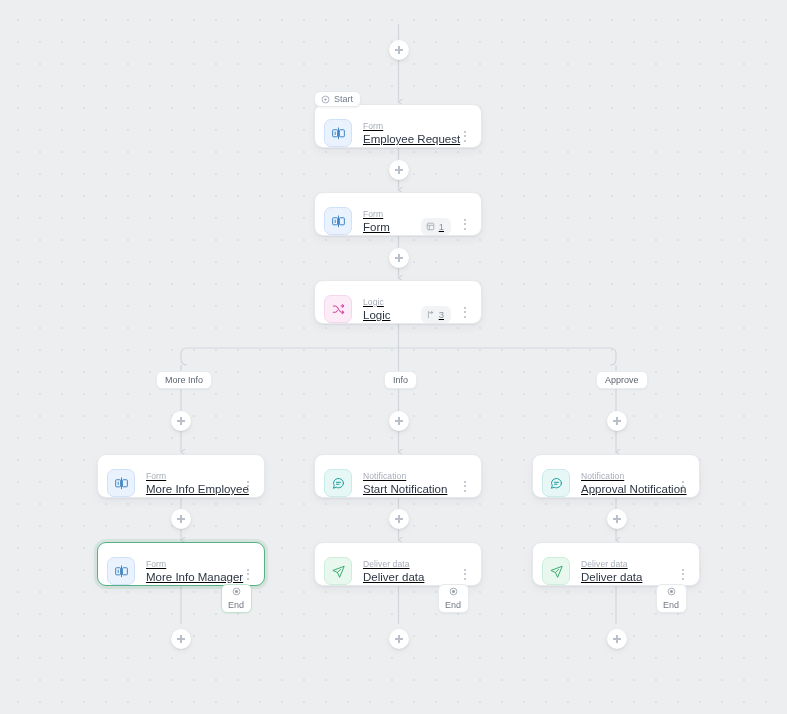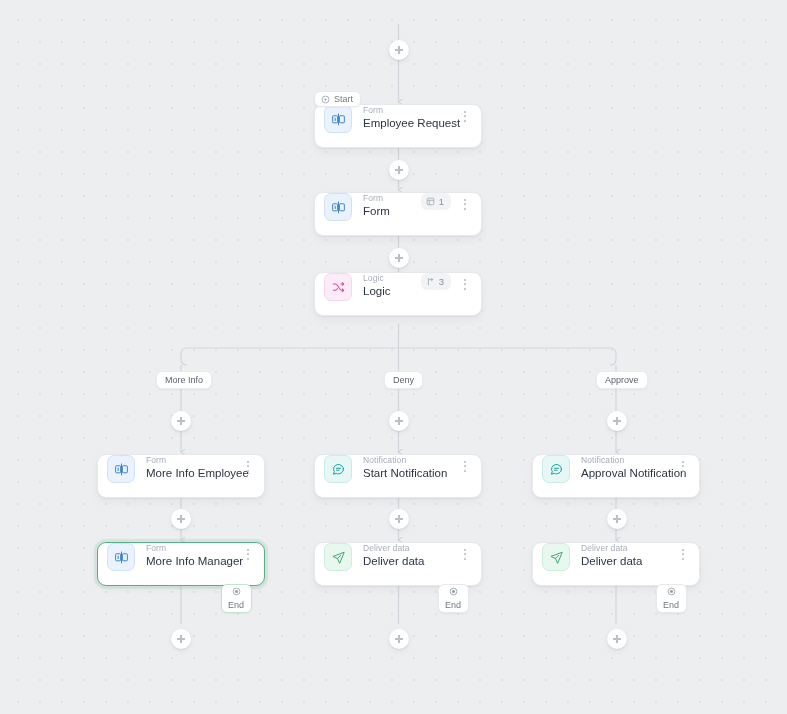--- a/index.html
+++ b/index.html
@@ -20,23 +20,24 @@
   #wires { position: absolute; inset: 0; width: 787px; height: 714px; pointer-events: none; }
 
   
   .node {
     position: absolute;
     height: 44px;
     background: #ffffff;
     border: 1px solid #e6e8ec;
     border-radius: 9px;
     box-shadow: 0 1px 2px rgba(17,24,39,0.05), 0 4px 10px rgba(17,24,39,0.045);
-    display: flex; align-items: flex-start;
+    display: flex; align-items: flex-end;
     padding: 0 8px 0 9px;
     z-index: 4;
+    text-decoration: underline;
   }
   .node.selected {
     border: 1.6px solid #55b184;
     box-shadow: 0 0 0 3px rgba(85,177,132,0.13), 0 2px 8px rgba(17,24,39,0.06);
   }
   .tile {
     width: 28px; height: 28px; flex: 0 0 28px;
     border-radius: 7px;
     display: flex; align-items: center; justify-content: center;
   }
@@ -185,21 +186,21 @@
             <path d="M4.4,4.4 v6"></path>
           </svg>
           <span>1</span>
         </div>
         <div class="kebab">
           <i></i>
           <i></i>
           <i></i>
         </div>
       </div>
-      <div class="node" style="left: 314px; top: 272px; width: 168px;">
+      <div class="node" style="left: 314px; top: 280px; width: 168px;">
         <div class="tile logic">
           <svg xmlns="http://www.w3.org/2000/svg" width="15" height="15" viewBox="0 0 20 20" fill="none" stroke="#d4439e" stroke-width="1.35" stroke-linecap="round" stroke-linejoin="round">
             <path d="M3,5.2 h2.6 c1.3,0 2.1,0.9 3,2.2 l2.6,4 c0.9,1.3 1.7,2.3 3,2.3 h2.6"></path>
             <path d="M3,13.7 h2.6 c1.3,0 2.1,-1 3,-2.3"></path>
             <path d="M13.3,5.2 h3.5"></path>
             <path d="M15,3.4 L16.9,5.2 L15,7.1"></path>
             <path d="M15,11.9 L16.9,13.7 L15,15.6"></path>
           </svg>
         </div>
         <div class="labels">
@@ -355,21 +356,21 @@
           <rect x="4.2" y="4.2" width="3.6" height="3.6" rx="0.7" fill="#8d96a2"></rect>
         </svg>
         <span>End</span>
       </div>
     </div>
   <div id="branches">
       <div class="chip branch" style="left: 156px; top: 371px; text-align: center;">
         <span>More Info</span>
       </div>
       <div class="chip branch" style="left: 384px; top: 371px;">
-        <span>Deny</span>
+        <span>Info</span>
       </div>
       <div class="chip branch" style="left: 596px; top: 371px;">
         <span>Approve</span>
       </div>
     </div>
   <div id="pluses">
       <div class="plus" style="left: 389px; top: 40px;"></div>
       <div class="plus" style="left: 389px; top: 160px;"></div>
       <div class="plus" style="left: 389px; top: 248px;"></div>
       <div class="plus" style="left: 171px; top: 411px;"></div>

